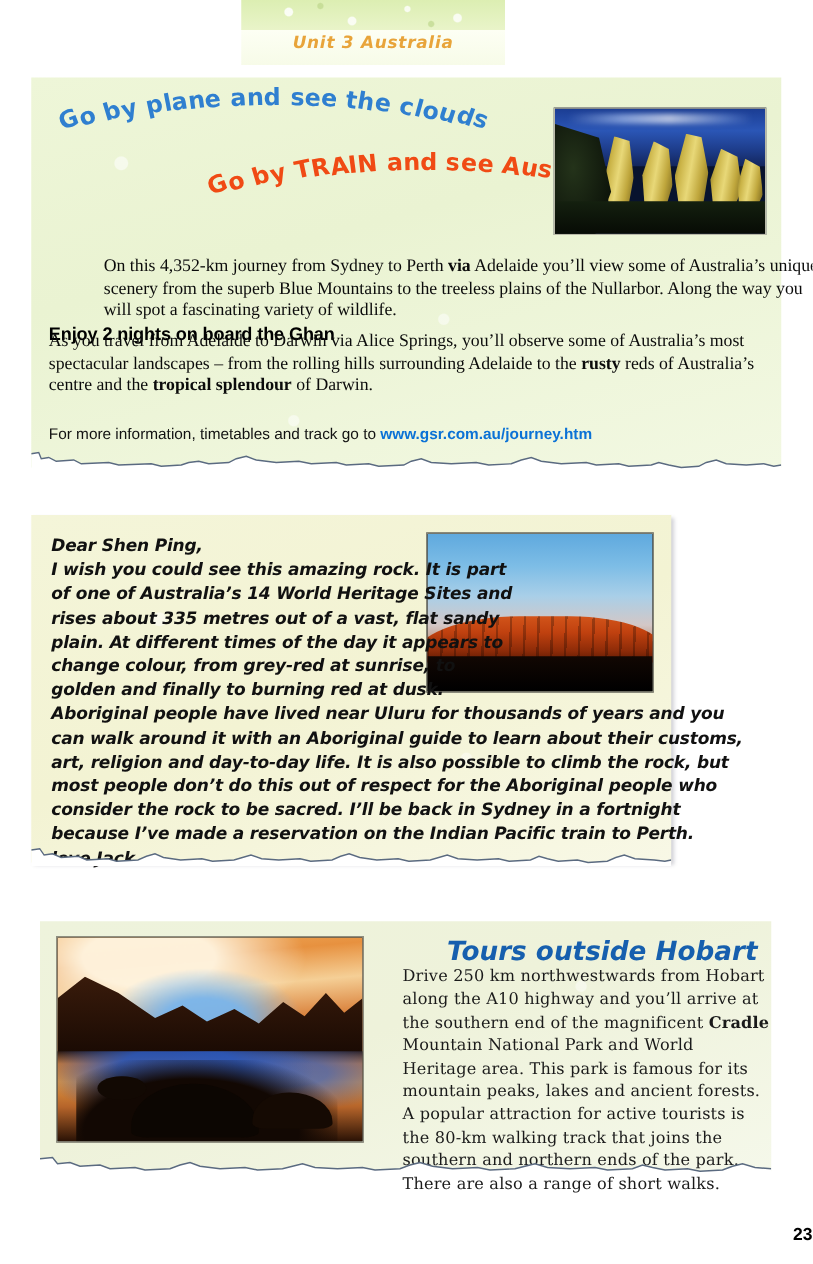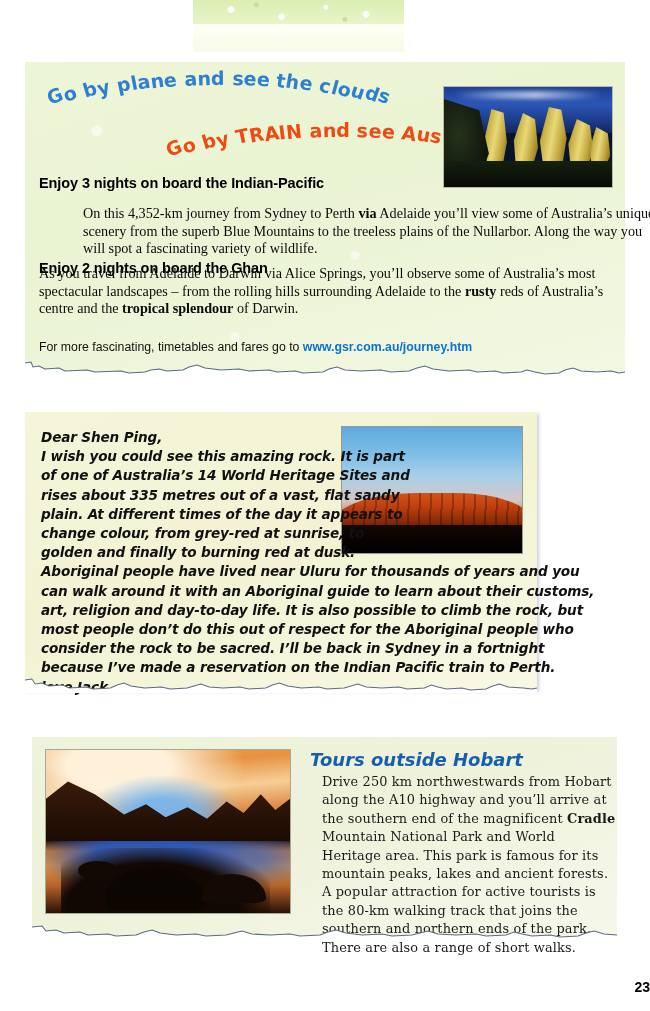--- a/index.html
+++ b/index.html
@@ -289,25 +289,25 @@
   #photo-cradle .crock-c {
     position:absolute; left:64%; bottom:6%; width:26%; height:18%;
     background:#150a03; border-radius:46% 54% 18% 18% / 76% 80% 14% 14%;
   }
 
   #hobart-heading {
     position: absolute;
     left: 278px;
     top: 12px;
     width: 296px;
-    text-align: left;
+    text-align: right;
     font-family: "DejaVu Sans", sans-serif;
     font-style: italic;
     font-weight: bold;
-    font-size: 18px;
+    font-size: 21px;
     color: #165fae;
   }
   #hobart-body {
     position: absolute;
     left: 290px;
     top: 36px;
     width: 296px;
     font-family: "DejaVu Serif", serif;
     font-size: 12.9px;
     line-height: 18.4px;
@@ -329,46 +329,46 @@
   }
 
   b.em { font-weight: bold; }
 </style>
 </head>
 <body>
 
 <div id="page-header">
   <div id="header-band-top"></div>
   <div id="header-band-bottom"></div>
+  <div id="header-title">Unit 3 Australia</div>
 </div>
 
 <div class="torn-block" id="block-train">
 
   <div class="arc-text" id="arc-plane"><span style="transform: translateY(0px) rotate(-21deg);">G</span><span style="transform: translateY(-2.26397px) rotate(-19.5517deg);">o</span><span style="transform: translateY(-4.36623px) rotate(-18.1034deg);">&nbsp;</span><span style="transform: translateY(-6.30678px) rotate(-16.6552deg);">b</span><span style="transform: translateY(-8.08561px) rotate(-15.2069deg);">y</span><span style="transform: translateY(-9.70273px) rotate(-13.7586deg);">&nbsp;</span><span style="transform: translateY(-11.1581px) rotate(-12.3103deg);">p</span><span style="transform: translateY(-12.4518px) rotate(-10.8621deg);">l</span><span style="transform: translateY(-13.5838px) rotate(-9.41379deg);">a</span><span style="transform: translateY(-14.5541px) rotate(-7.96552deg);">n</span><span style="transform: translateY(-15.3627px) rotate(-6.51724deg);">e</span><span style="transform: translateY(-16.0095px) rotate(-5.06897deg);">&nbsp;</span><span style="transform: translateY(-16.4946px) rotate(-3.62069deg);">a</span><span style="transform: translateY(-16.8181px) rotate(-2.17241deg);">n</span><span style="transform: translateY(-16.9798px) rotate(-0.724138deg);">d</span><span style="transform: translateY(-16.9798px) rotate(0.724138deg);">&nbsp;</span><span style="transform: translateY(-16.8181px) rotate(2.17241deg);">s</span><span style="transform: translateY(-16.4946px) rotate(3.62069deg);">e</span><span style="transform: translateY(-16.0095px) rotate(5.06897deg);">e</span><span style="transform: translateY(-15.3627px) rotate(6.51724deg);">&nbsp;</span><span style="transform: translateY(-14.5541px) rotate(7.96552deg);">t</span><span style="transform: translateY(-13.5838px) rotate(9.41379deg);">h</span><span style="transform: translateY(-12.4518px) rotate(10.8621deg);">e</span><span style="transform: translateY(-11.1581px) rotate(12.3103deg);">&nbsp;</span><span style="transform: translateY(-9.70273px) rotate(13.7586deg);">c</span><span style="transform: translateY(-8.08561px) rotate(15.2069deg);">l</span><span style="transform: translateY(-6.30678px) rotate(16.6552deg);">o</span><span style="transform: translateY(-4.36623px) rotate(18.1034deg);">u</span><span style="transform: translateY(-2.26397px) rotate(19.5517deg);">d</span><span style="transform: translateY(0px) rotate(21deg);">s</span></div>
   <div class="arc-text" id="arc-train"><span style="transform: translateY(0px) rotate(-21deg);">G</span><span style="transform: translateY(-2.34184px) rotate(-19.5deg);">o</span><span style="transform: translateY(-4.5102px) rotate(-18deg);">&nbsp;</span><span style="transform: translateY(-6.5051px) rotate(-16.5deg);">b</span><span style="transform: translateY(-8.32653px) rotate(-15deg);">y</span><span style="transform: translateY(-9.97449px) rotate(-13.5deg);">&nbsp;</span><span style="transform: translateY(-11.449px) rotate(-12deg);">T</span><span style="transform: translateY(-12.75px) rotate(-10.5deg);">R</span><span style="transform: translateY(-13.8776px) rotate(-9deg);">A</span><span style="transform: translateY(-14.8316px) rotate(-7.5deg);">I</span><span style="transform: translateY(-15.6122px) rotate(-6deg);">N</span><span style="transform: translateY(-16.2194px) rotate(-4.5deg);">&nbsp;</span><span style="transform: translateY(-16.6531px) rotate(-3deg);">a</span><span style="transform: translateY(-16.9133px) rotate(-1.5deg);">n</span><span style="transform: translateY(-17px) rotate(0deg);">d</span><span style="transform: translateY(-16.9133px) rotate(1.5deg);">&nbsp;</span><span style="transform: translateY(-16.6531px) rotate(3deg);">s</span><span style="transform: translateY(-16.2194px) rotate(4.5deg);">e</span><span style="transform: translateY(-15.6122px) rotate(6deg);">e</span><span style="transform: translateY(-14.8316px) rotate(7.5deg);">&nbsp;</span><span style="transform: translateY(-13.8776px) rotate(9deg);">A</span><span style="transform: translateY(-12.75px) rotate(10.5deg);">u</span><span style="transform: translateY(-11.449px) rotate(12deg);">s</span><span style="transform: translateY(-9.97449px) rotate(13.5deg);">t</span><span style="transform: translateY(-8.32653px) rotate(15deg);">r</span><span style="transform: translateY(-6.5051px) rotate(16.5deg);">a</span><span style="transform: translateY(-4.5102px) rotate(18deg);">l</span><span style="transform: translateY(-2.34184px) rotate(19.5deg);">i</span><span style="transform: translateY(0px) rotate(21deg);">a</span></div>
 
   <div id="photo-sisters">
     <div class="sky"></div>
     <div class="haze"></div>
     <div class="pillar" id="p1"></div>
     <div class="pillar" id="p2"></div>
     <div class="pillar" id="p3"></div>
     <div class="pillar" id="p4"></div>
     <div class="pillar" id="p5"></div>
     <div class="dark-left"></div>
     <div class="ground"></div>
   </div>
 
-  <div class="ad-head" id="ad-head-1">Enjoy 3 nights on board the Indian-Pacific</div>
   <div class="ad-body" id="ad-body-1"><span>On this 4,352-km journey from Sydney to Perth </span><b class="em">via</b><span> Adelaide you’ll view some of Australia’s unique scenery from the superb Blue Mountains to the treeless plains of the Nullarbor. Along the way you will spot a fascinating variety of wildlife.</span></div>
 
   <div class="ad-head" id="ad-head-2">Enjoy 2 nights on board the Ghan</div>
   <div class="ad-body" id="ad-body-2"><span>As you travel from Adelaide to Darwin via Alice Springs, you’ll observe some of Australia’s most spectacular landscapes – from the rolling hills surrounding Adelaide to the </span><b class="em">rusty</b><span> reds of Australia’s centre and the </span><b class="em">tropical splendour</b><span> of Darwin.</span></div>
 
-  <div id="ad-footer"><span>For more fascinating, timetables and fares go to </span><span class="url">www.gsr.com.au/journey.htm</span></div>
+  <div id="ad-footer"><span>For more information, timetables and track go to </span><span class="url">www.gsr.com.au/journey.htm</span></div>
 
   <svg class="torn-edge" viewBox="0 0 600 16" preserveAspectRatio="none">
     <path d="M0,2 L6,1 L8,6 L14,5 L20,8 L34,7 L40,10 L62,9 L70,11 L96,10 L104,12 L120,11 L126,9 L134,8 L142,10 L158,9 L164,6 L172,4 L180,7 L196,9 L214,8 L224,10 L244,9 L252,11 L270,10 L278,12 L298,11 L304,8 L312,6 L320,9 L336,10 L356,9 L366,11 L384,10 L392,7 L400,5 L408,8 L424,10 L444,9 L452,11 L470,10 L478,12 L496,11 L502,9 L510,11 L520,13 L534,12 L540,9 L548,7 L556,10 L572,11 L586,10 L594,12 L600,11 L600,16 L0,16 Z" fill="#ffffff"></path>
     <path d="M0,2 L6,1 L8,6 L14,5 L20,8 L34,7 L40,10 L62,9 L70,11 L96,10 L104,12 L120,11 L126,9 L134,8 L142,10 L158,9 L164,6 L172,4 L180,7 L196,9 L214,8 L224,10 L244,9 L252,11 L270,10 L278,12 L298,11 L304,8 L312,6 L320,9 L336,10 L356,9 L366,11 L384,10 L392,7 L400,5 L408,8 L424,10 L444,9 L452,11 L470,10 L478,12 L496,11 L502,9 L510,11 L520,13 L534,12 L540,9 L548,7 L556,10 L572,11 L586,10 L594,12 L600,11" fill="none" stroke="#5a6a80" stroke-width="1.1"></path>
   </svg>
 </div>
 
 <div class="torn-block" id="block-postcard">
 
   <div id="photo-uluru">

